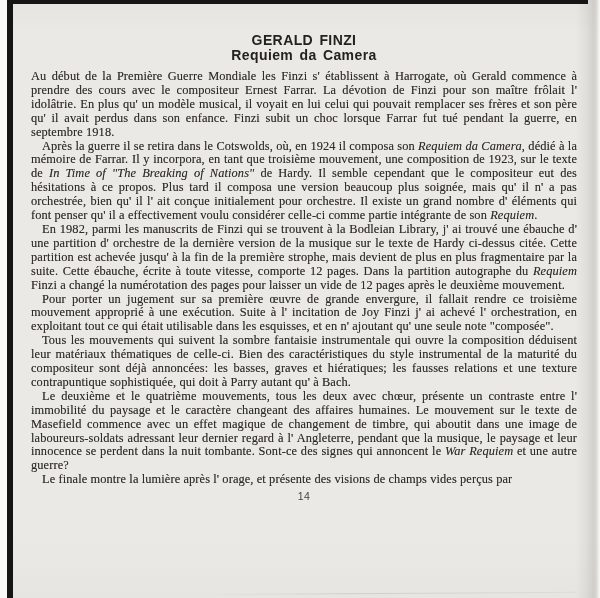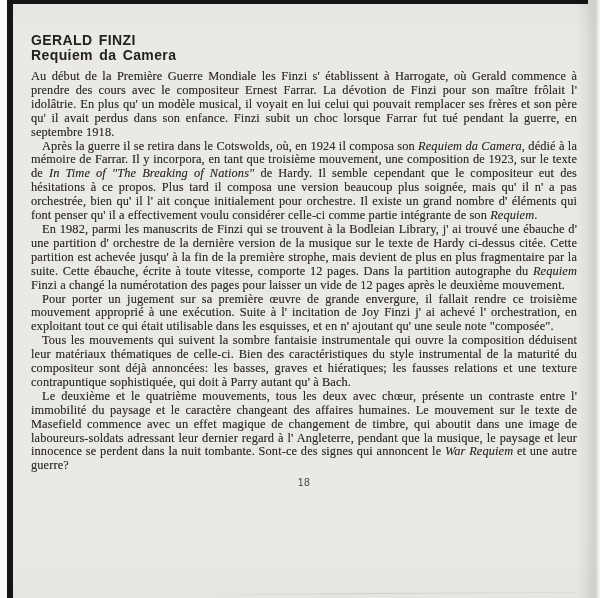--- a/index.html
+++ b/index.html
@@ -45,21 +45,21 @@
     transform: rotate(-0.35deg);
   }
   .content {
     position: absolute;
     left: 31px;
     top: 33px;
     width: 546px;
   }
   .title, .subtitle {
     margin: 0;
-    text-align: left;
+    text-align: center;
     font-size: 14px;
     font-weight: bold;
     color: #24221f;
     letter-spacing: 0.4px;
     line-height: 15px;
     word-spacing: 2px;
   }
   .subtitle { margin-bottom: 7px; }
   .notes {
     font-size: 12.4px;
@@ -94,16 +94,17 @@
   <div class="content">
     <div class="title">GERALD FINZI</div>
     <div class="subtitle">Requiem da Camera</div>
     <div class="notes">
         <p><span>Au début de la Première Guerre Mondiale les Finzi s' établissent à Harrogate, où Gerald commence à prendre des cours avec le compositeur Ernest Farrar. La dévotion de Finzi pour son maître frôlait l' idolâtrie. En plus qu' un modèle musical, il voyait en lui celui qui pouvait remplacer ses frères et son père qu' il avait perdus dans son enfance. Finzi subit un choc lorsque Farrar fut tué pendant la guerre, en septembre 1918.</span></p>
         <p class="indent"><span>Après la guerre il se retira dans le Cotswolds, où, en 1924 il composa son </span><span class="i">Requiem da Camera</span><span>, dédié à la mémoire de Farrar. Il y incorpora, en tant que troisième mouvement, une composition de 1923, sur le texte de </span><span class="i">In Time of "The Breaking of Nations"</span><span> de Hardy. Il semble cependant que le compositeur eut des hésitations à ce propos. Plus tard il composa une version beaucoup plus soignée, mais qu' il n' a pas orchestrée, bien qu' il l' ait conçue initialement pour orchestre. Il existe un grand nombre d' éléments qui font penser qu' il a effectivement voulu considérer celle-ci comme partie intégrante de son </span><span class="i">Requiem</span><span>.</span></p>
         <p class="indent"><span>En 1982, parmi les manuscrits de Finzi qui se trouvent à la Bodleian Library, j' ai trouvé une ébauche d' une partition d' orchestre de la dernière version de la musique sur le texte de Hardy ci-dessus citée. Cette partition est achevée jusqu' à la fin de la première strophe, mais devient de plus en plus fragmentaire par la suite. Cette ébauche, écrite à toute vitesse, comporte 12 pages. Dans la partition autographe du </span><span class="i">Requiem</span><span> Finzi a changé la numérotation des pages pour laisser un vide de 12 pages après le deuxième mouvement.</span></p>
         <p class="indent"><span>Pour porter un jugement sur sa première œuvre de grande envergure, il fallait rendre ce troisième mouvement approprié à une exécution. Suite à l' incitation de Joy Finzi j' ai achevé l' orchestration, en exploitant tout ce qui était utilisable dans les esquisses, et en n' ajoutant qu' une seule note "composée".</span></p>
         <p class="indent"><span>Tous les mouvements qui suivent la sombre fantaisie instrumentale qui ouvre la composition déduisent leur matériaux thématiques de celle-ci. Bien des caractéristiques du style instrumental de la maturité du compositeur sont déjà annoncées: les basses, graves et hiératiques; les fausses relations et une texture contrapuntique sophistiquée, qui doit à Parry autant qu' à Bach.</span></p>
         <p class="indent"><span>Le deuxième et le quatrième mouvements, tous les deux avec chœur, présente un contraste entre l' immobilité du paysage et le caractère changeant des affaires humaines. Le mouvement sur le texte de Masefield commence avec un effet magique de changement de timbre, qui aboutit dans une image de laboureurs-soldats adressant leur dernier regard à l' Angleterre, pendant que la musique, le paysage et leur innocence se perdent dans la nuit tombante. Sont-ce des signes qui annoncent le </span><span class="i">War Requiem</span><span> et une autre guerre?</span></p>
+        <p class="indent"><span>Le finale montre la lumière après l' orage, et présente des visions de champs vides perçus par</span></p>
       </div>
-    <div class="pagenum">18</div>
+    <div class="pagenum">14</div>
   </div>
 </div>
 
 </body></html>

